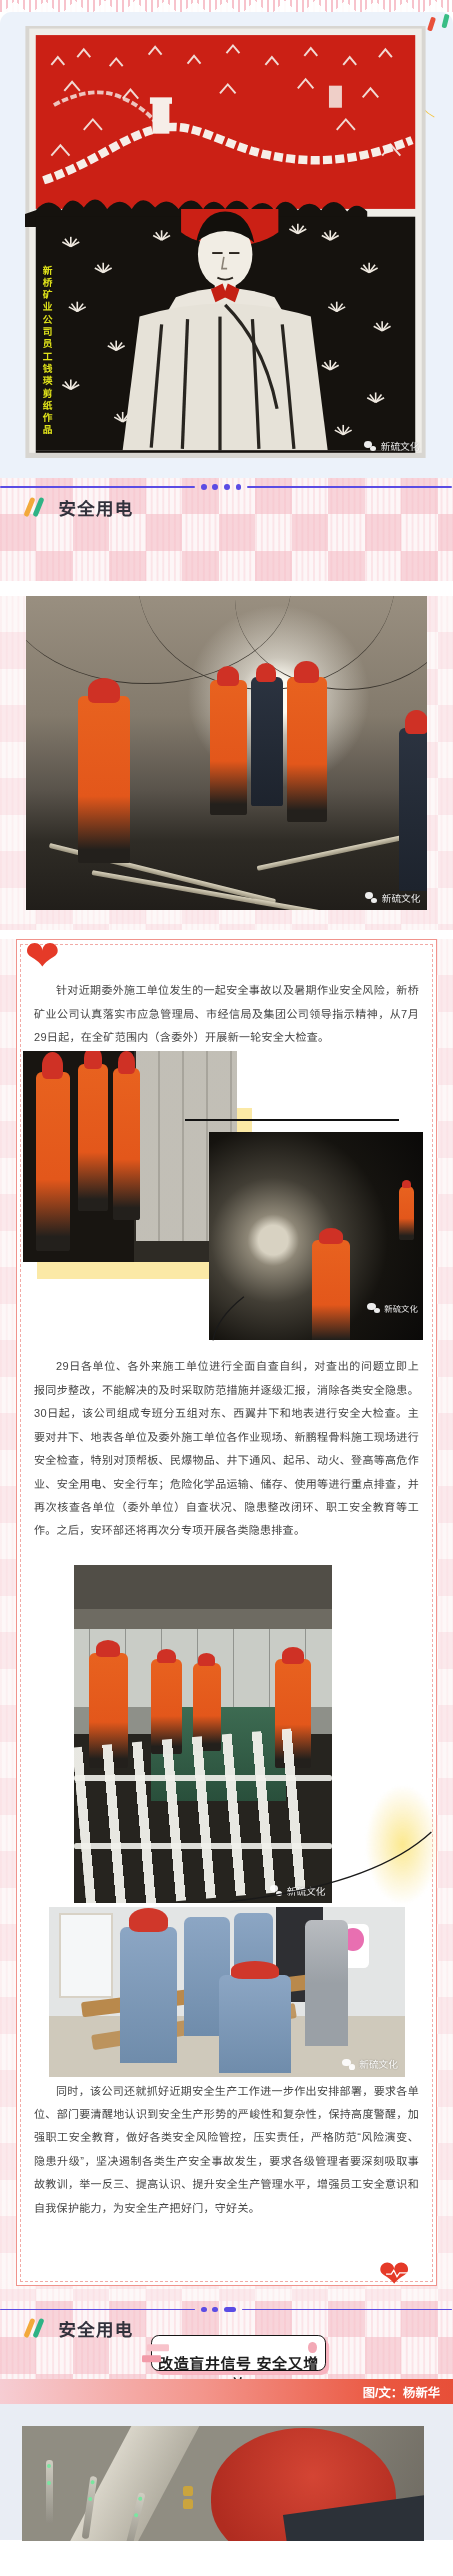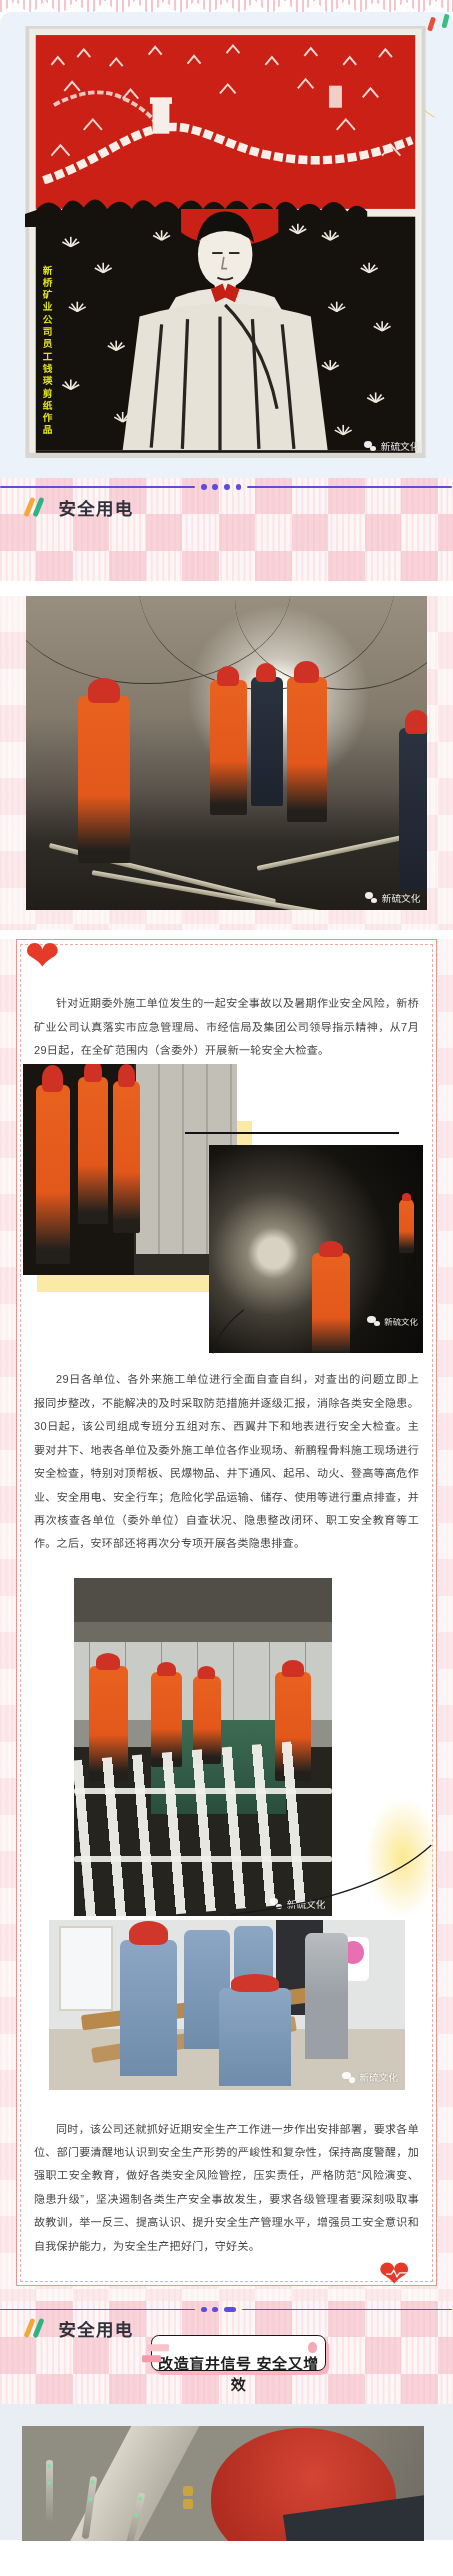--- a/index.html
+++ b/index.html
@@ -94,23 +94,23 @@
 
 
 .content-section{height:1362px;position:relative}
 .content-box{position:relative;margin:9.7px 16px 0;height:1347px;background:#fff;border:1.9px solid #f0938c}
 .content-box::before{content:"";position:absolute;inset:3.2px;border:0.6px dashed #f2aaa6;pointer-events:none}
 .heart{color:#e53a28;line-height:1;font-family:"DejaVu Sans",sans-serif}
 .heart-tl{position:absolute;top:-5.2px;left:7.8px;font-size:42px;z-index:5}
 .heart-br{position:absolute;bottom:-7.8px;right:26px;font-size:38px;z-index:5}
 .heart-br svg{position:absolute;left:7.8px;top:14.3px}
 .para{padding:0 17px;font-size:11px;line-height:23.4px;color:#454545;text-align:justify;text-indent:2em;letter-spacing:0.3px}
-.para1{margin-top:52px}
+.para1{margin-top:39px}
 .para2{margin-top:15.6px}
-.para3{margin-top:28px}
+.para3{margin-top:3px}
 
 
 .collage{position:relative;height:289px;margin-top:1.3px}
 .cl-yA{position:absolute;left:195px;top:57px;width:40px;height:166px;background:#fbe9a6;z-index:1}
 .cl-yB{position:absolute;left:19.5px;top:211px;width:178px;height:17px;background:#fbe9a6;z-index:1}
 .cl-line{position:absolute;left:168px;top:68px;width:214px;height:1.9px;background:#121212;z-index:4}
 .ph-panel{position:absolute;left:5.8px;top:0;width:214px;height:211px;z-index:2;
   background:linear-gradient(90deg,#181511 0 52%,#2e2b25 52% 100%)}
 .panel-board{position:absolute;right:0;top:0;width:47%;height:90%;opacity:.88;
   background:repeating-linear-gradient(90deg,#d6d3ca 0 22px,#b8b5ac 22px 24px)}
@@ -405,20 +405,23 @@
       <span class="head-label">安全用电</span>
     </div>
     <div class="tcard" style="top:34px;width:175px;height:36px;padding-top:16px">
       <span class="cdot"></span>
       <span class="eq">
           <i class="e1"></i>
           <i class="e2"></i>
         </span>
       <div class="tcard-line">改造盲井信号 安全又增效</div>
     </div>
+    <div class="credit-band">
+      <span>图/文：杨新华</span>
+    </div>
   </div>
 
   <div class="final-section">
     <div class="ph ph-signal">
       <span class="beam"></span>
       <span class="stick" style="left:6%;top:30%"></span>
       <span class="stick" style="left:16%;top:44%;transform:rotate(8deg)"></span>
       <span class="stick" style="left:27%;top:58%;transform:rotate(14deg)"></span>
       <span class="conn" style="left:40%;top:52%"></span>
       <span class="helm"></span>

